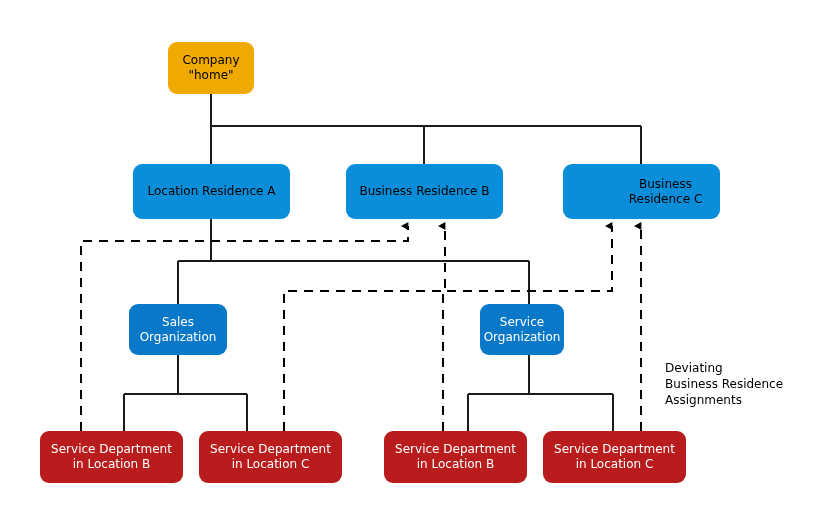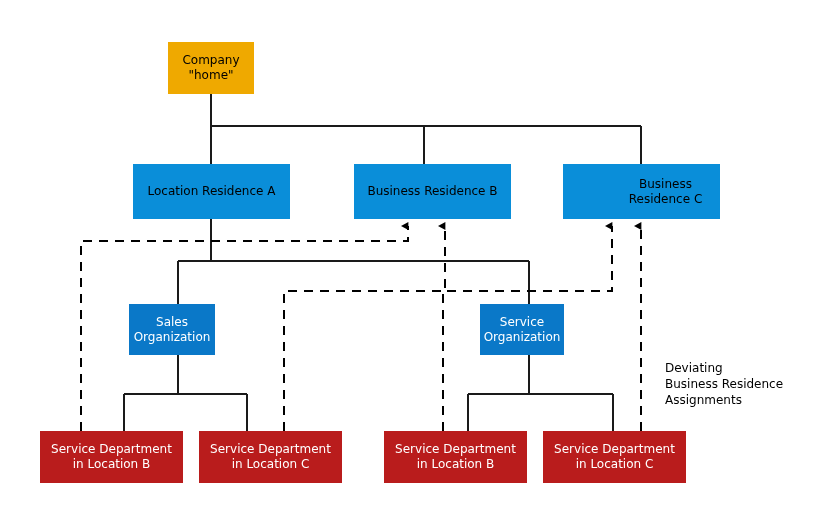--- a/index.html
+++ b/index.html
@@ -20,20 +20,21 @@
   .node {
     position: absolute;
     box-sizing: border-box;
     display: flex;
     align-items: center;
     justify-content: center;
     text-align: center;
     line-height: 1.25;
     white-space: pre-line;
     z-index: 3;
+    border-radius: 9px;
   }
   .node-root {
     background: #EFA900;
     color: #000000;
     font-size: 12px;
   }
   .node-residence {
     background: #0A8ED9;
     color: #000000;
     font-size: 12px;
@@ -119,25 +120,25 @@
     <path class="dashed-line" d="M 443 431 L 443 291 L 612 291 L 612 226" marker-end="url(#arrow-up)"></path>
 
     <path class="dashed-line" d="M 641 431 L 641 226" marker-end="url(#arrow-up)"></path>
   </svg>
 
   <div class="node node-root" style="left:168px; top:42px; width:86px; height:52px;">Company
 "home"</div>
 
   <div class="node node-residence" style="left:133px; top:164px; width:157px; height:55px;">Location Residence A</div>
 
-  <div class="node node-residence" style="left:346px; top:164px; width:157px; height:55px;margin-left:8px;">Business Residence B</div>
+  <div class="node node-residence" style="left:346px; top:164px; width:157px; height:55px;">Business Residence B</div>
 
   <div class="node node-residence" style="left:563px; top:164px; width:157px; height:55px;padding-left:48px;">Business Residence C</div>
 
-  <div class="node node-org" style="left:129px; top:304px; width:86px; height:51px;">Sales
+  <div class="node node-org" style="left:129px; top:304px; width:98px; height:51px;">Sales
 Organization</div>
 
   <div class="node node-org" style="left:480px; top:304px; width:84px; height:51px;">Service
 Organization</div>
 
   <div class="node node-dept" style="left:40px; top:431px; width:143px; height:52px;">Service Department
 in Location B</div>
 
   <div class="node node-dept" style="left:199px; top:431px; width:143px; height:52px;">Service Department
 in Location C</div>

